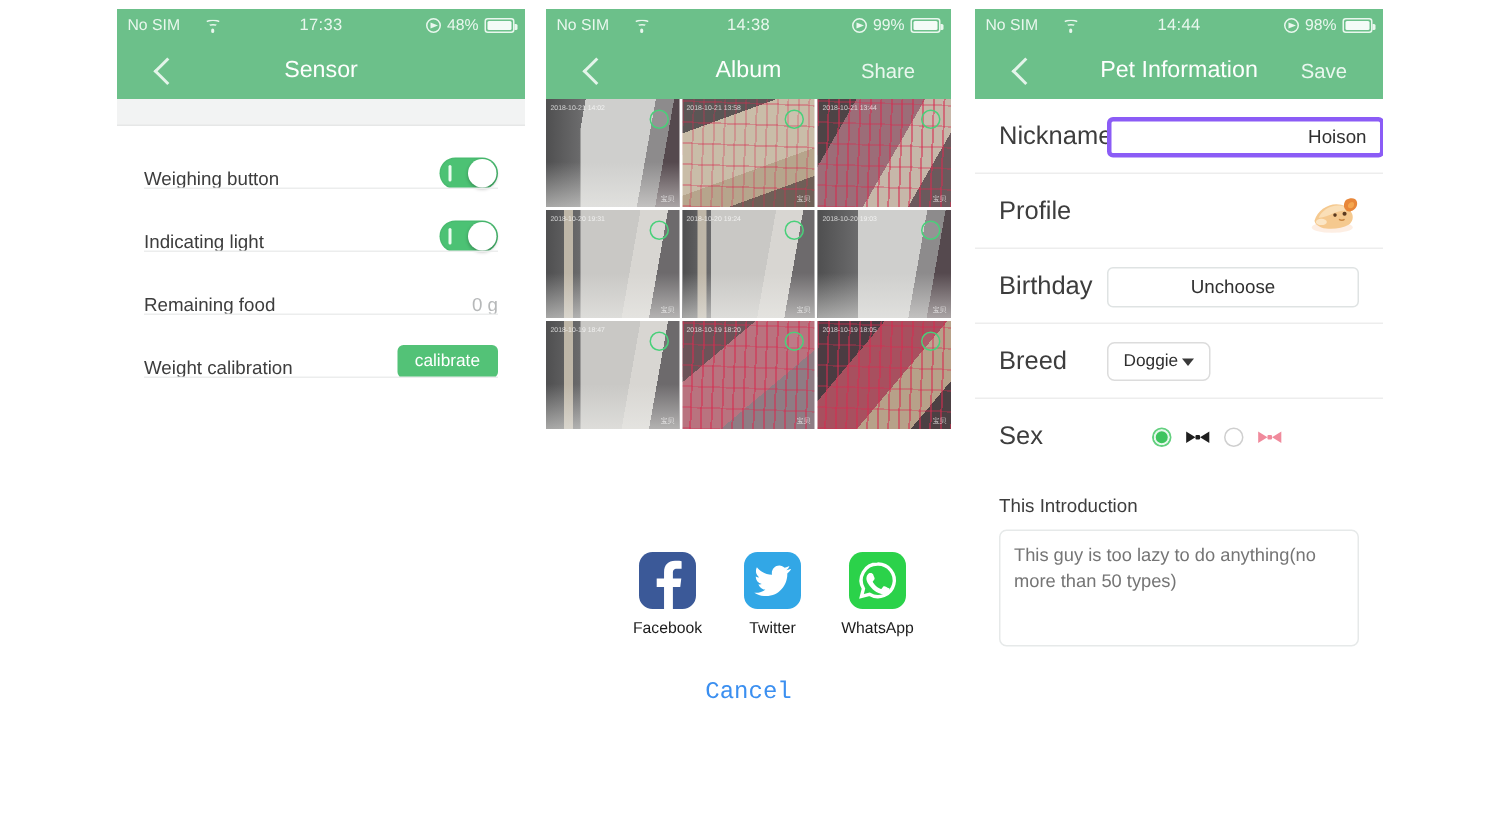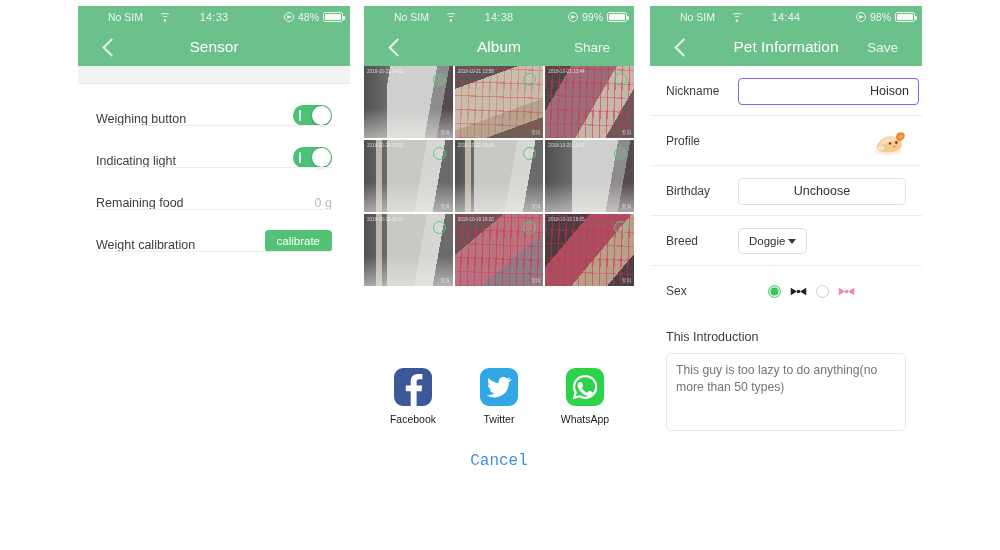--- a/index.html
+++ b/index.html
@@ -16,21 +16,21 @@
   #phone1 { left: 78px; width: 272px; height: 272px; }
   #phone2 { left: 364px; width: 270px; height: 482px; }
   #phone3 { left: 650px; width: 272px; height: 475px; }
 
   
   .statusbar {
     height: 22px; background: #6cc08a; color: #e9f7ee;
     display: flex; align-items: center; font-size: 10.5px;
     padding: 0 7px; position: relative;
   }
-  .sb-left { display:flex; align-items:center; gap:16px;margin-left:23px; }
+  .sb-left { display:flex; align-items:center; gap:16px; }
   .sb-center { position:absolute; left:0; right:0; text-align:center; font-size:11px; letter-spacing:.2px; pointer-events:none;}
   .sb-right { margin-left:auto; display:flex; align-items:center; gap:4px; z-index:2;}
   .wifi-ico { display:inline-block; width:11px; height:9px; position:relative; }
   .wifi-ico i { position:absolute; border:1.3px solid #e9f7ee; border-bottom:none;
      border-left-color:transparent; border-right-color:transparent; border-radius:50% 50% 0 0; left:50%; transform:translateX(-50%); }
   .wifi-ico i:nth-child(1){ width:11px; height:5px; top:0; }
   .wifi-ico i:nth-child(2){ width:6px; height:3px; top:3px; }
   .wifi-dot { position:absolute; bottom:0; left:50%; transform:translateX(-50%);
      width:2.4px; height:2.4px; border-radius:50%; background:#e9f7ee; }
   .loc-ico { width:10px; height:10px; border:1.2px solid #e9f7ee; border-radius:50%;
@@ -92,36 +92,36 @@
       repeating-linear-gradient(2deg, rgba(214,44,80,.35) 0 1.2px, transparent 1.2px 14px); }
   .floor { position:absolute; left:0; right:0; bottom:0; height:42%;
       background:linear-gradient(180deg, rgba(240,240,238,.0), rgba(238,238,235,.55)); }
   .wallL { position:absolute; left:0; top:0; bottom:0; width:26%;
       background:linear-gradient(90deg,#4f4f50,#6b6b6c); }
   .doorjam { position:absolute; left:14%; top:0; bottom:0; width:6%; background:#cfc6b4; opacity:.85;}
 
   
   .sheet-wrap { position:absolute; left:8px; right:8px; bottom:8px; }
   .sheet { background:#fff; border-radius:13px; padding:16px 6px 10px; }
-  .sheet-row { display:flex; justify-content:space-between; }
+  .sheet-row { display:flex; justify-content:flex-end; }
   .share-item { display:flex; flex-direction:column; align-items:center; gap:7px; cursor:pointer; width:70px;}
   .sico { width:38px; height:38px; border-radius:9px; display:flex; align-items:center; justify-content:center; }
   .sico.fb { background:#3b5998; }
   .sico.tw { background:#32a7e6; }
   .sico.wa { background:#2bd24a; }
   .share-label { font-size:10.5px; color:#1b1b1b; }
   .cancel-btn { margin-top:7px; background:#fff; border-radius:13px; height:38px; display:flex;
      align-items:center; justify-content:center; font-size:16px; color:#3b8ff0; cursor:pointer;font-family:Liberation Mono, monospace; }
 
   
   .frow { display:flex; align-items:center; padding:0 16px; height:50px; position:relative; }
   .frow .fsep { position:absolute; left:0; right:0; bottom:0; height:1px; background:#ededed; }
-  .flabel { font-size:12px; color:#3d3d3d; width:72px; flex:0 0 auto; }
+  .flabel { font-size:17px; color:#3d3d3d; width:72px; flex:0 0 auto; }
   .fctrl { flex:1; display:flex; align-items:center; }
-  .tinput { flex:1; height:27px; border:1px solid #8b5cf6; border-radius:4px; background:#fff;
+  .tinput { flex:1; height:27px; border:3px solid #8b5cf6; border-radius:4px; background:#fff;
      font-size:12.5px; color:#2f2f2f; text-align:right; padding:0 9px; outline:none;
      font-family:"Liberation Sans", sans-serif; }
   .btn-wide { flex:1; height:27px; border:1px solid #dfe3e3; border-radius:4px; background:#fff;
      font-size:12.5px; color:#2f2f2f; cursor:pointer; font-family:"Liberation Sans", sans-serif; }
   .pill { height:26px; border:1px solid #dcdcdc; border-radius:5px; background:#fff; font-size:11.5px;
      color:#2f2f2f; padding:0 10px; cursor:pointer; display:flex; align-items:center; gap:3px;
      font-family:"Liberation Sans", sans-serif; }
   .caret { width:0; height:0; border-left:4px solid transparent; border-right:4px solid transparent;
      border-top:5px solid #3a3a3a; }
   .avatar { margin-left:auto; width:36px; height:30px; position:relative; }
@@ -143,21 +143,21 @@
   <div class="phone" id="phone1">
     <div class="statusbar">
       <div class="sb-left">
         <span>No SIM</span>
         <span class="wifi-ico">
             <i></i>
             <i></i>
             <span class="wifi-dot"></span>
           </span>
       </div>
-      <div class="sb-center">14:33</div>
+      <div class="sb-center">17:33</div>
       <div class="sb-right">
         <span class="loc-ico"></span>
         <span>48%</span>
         <span class="batt">
             <span></span>
           </span>
       </div>
     </div>
     <div class="navbar">
       <div class="back-chev"></div>

